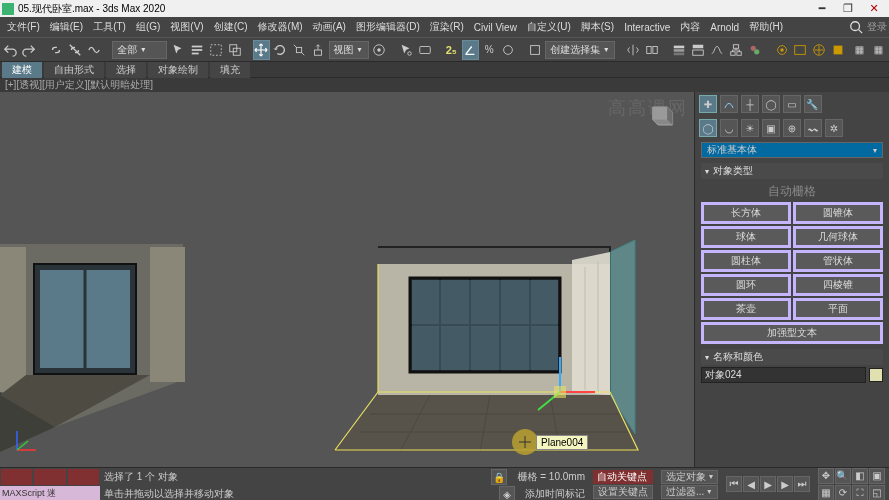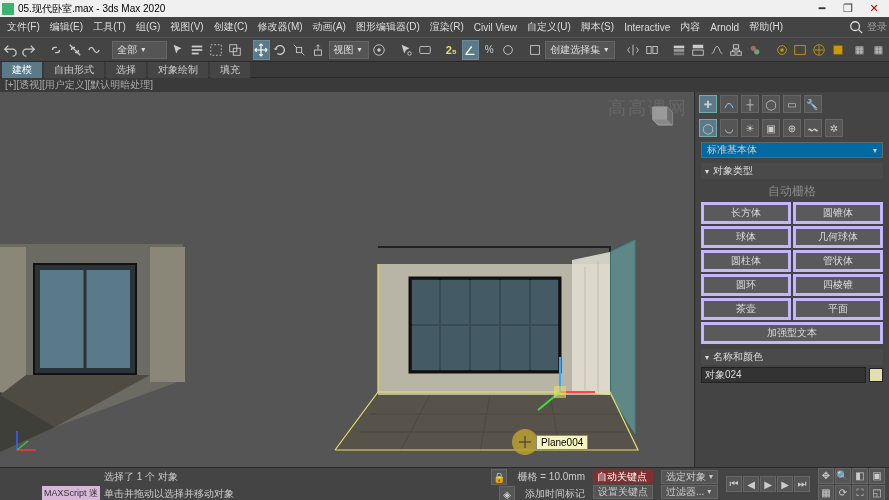--- a/index.html
+++ b/index.html
@@ -42,21 +42,21 @@
   .cmdpanel .rollout-head::before { content: "▾"; margin-right: 4px; font-size: 8px; }
   .cmdpanel .rollout-body { margin: 2px 6px; }
   .cmdpanel .auto-row { text-align: center; color: #888; font-size: 12px; padding: 2px 0; }
   .cmdpanel .grid2 { display: grid; grid-template-columns: 1fr 1fr; gap: 2px; }
   .cmdpanel .gbtn { background: #5a5a5a; text-align: center; font-size: 10px; padding: 1px 0; border: 3px solid #c4b5fd; color: #ddd; }
   .cmdpanel .gbtn.wide { grid-column: 1 / -1; }
   .cmdpanel .name-row { display: flex; align-items: center; gap: 3px; margin: 2px 6px; }
   .cmdpanel .name-row input { flex: 1; background: #333; border: 1px solid #222; color: #ddd; font-size: 10px; height: 16px; padding: 0 3px; }
   .cmdpanel .name-row .swatch { width: 14px; height: 14px; background: #e0e0b0; border: 1px solid #222; }
   .statusbar { height: 33px; background: #444; border-top: 1px solid #2a2a2a; display: flex; align-items: stretch; font-size: 10px; color: #ccc; }
-  .sb-left { width: 100px; display: flex; flex-direction: column; align-items: flex-end; }
+  .sb-left { width: 100px; display: flex; flex-direction: column; }
   .sb-left .anim { flex: 1; display: flex; }
   .sb-left .anim .f { flex: 1; background: #803030; margin: 1px; }
   .sb-left .script { height: 14px; background: #d8b8d8; color: #333; font-size: 9px; display: flex; align-items: center; padding: 0 2px; }
   .sb-mid { flex: 1; display: flex; flex-direction: column; padding: 1px 4px; gap: 1px; }
   .sb-right { display: flex; align-items: center; padding: 0 4px; gap: 8px; }
   .coords { display: flex; gap: 4px; align-items: center; }
   .coords .c { background: #333; border: 1px solid #222; padding: 0 3px; min-width: 58px; height: 13px; display: flex; align-items: center; }
   .sb-btn { width: 16px; height: 16px; background: #555; border: 1px solid #666; display: flex; align-items: center; justify-content: center; }
   .sb-toggle { background: #803030; color: #fff; padding: 0 4px; height: 14px; display: flex; align-items: center; }
   .sel-dd { background: #555; border: 1px solid #666; padding: 0 4px; height: 14px; display: flex; align-items: center; }

